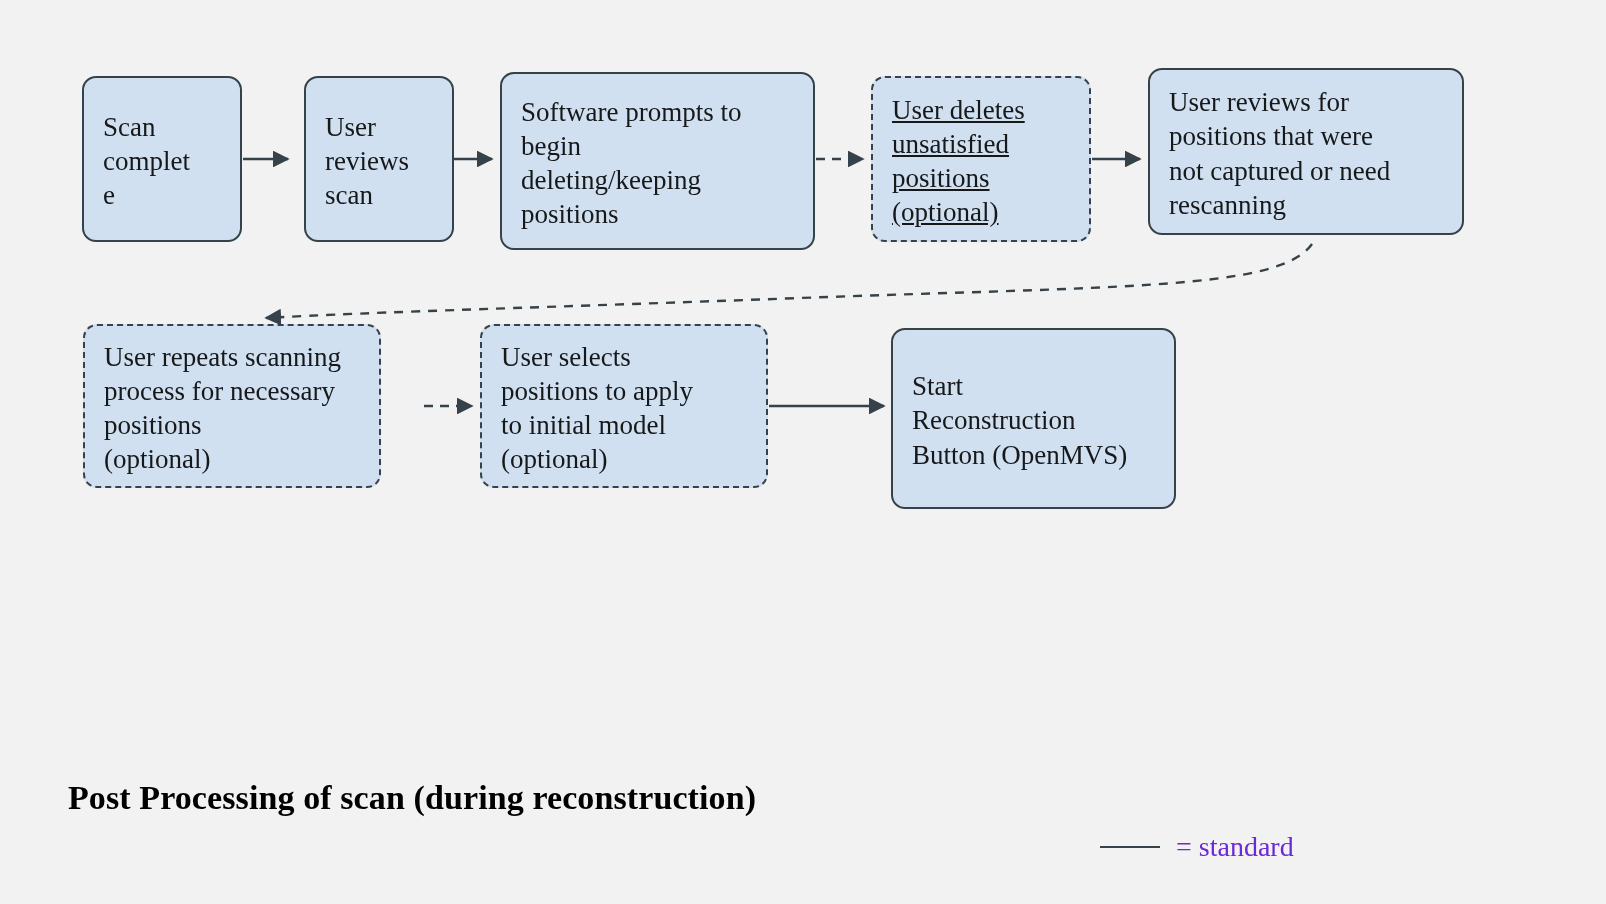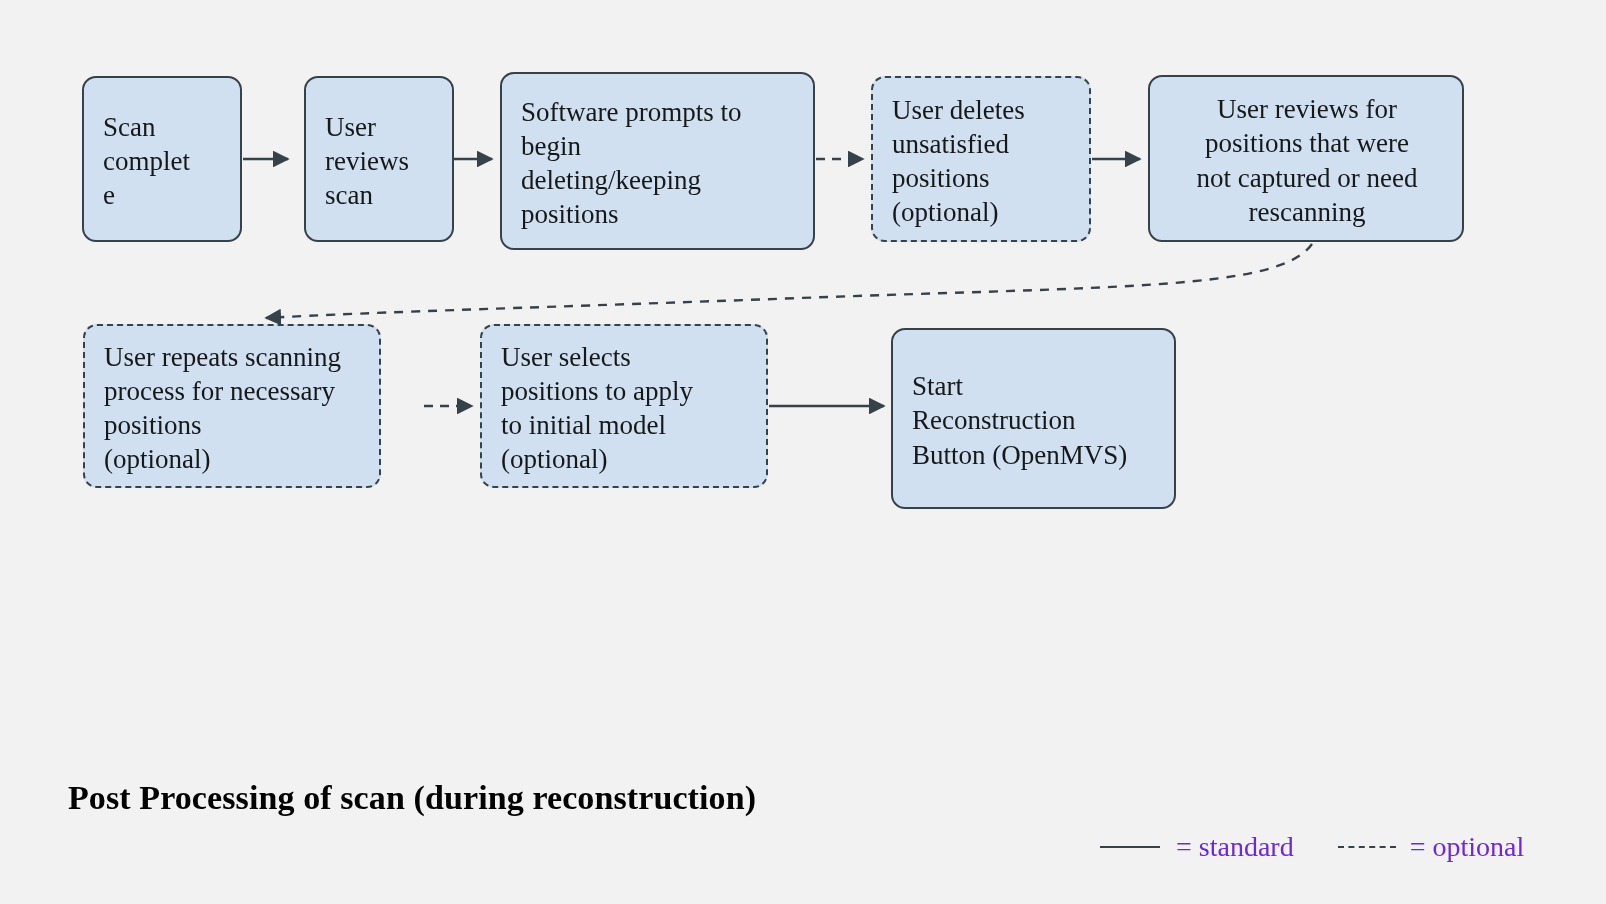--- a/index.html
+++ b/index.html
@@ -48,22 +48,22 @@
   .node .label {
     display: block;
     width: 100%;
     white-space: pre-line;
   }
 
   
   #n-scan-complete      { left: 82px;   top: 76px;  width: 160px; height: 166px; }
   #n-user-reviews-scan  { left: 304px;  top: 76px;  width: 150px; height: 166px; }
   #n-software-prompts   { left: 500px;  top: 72px;  width: 315px; height: 178px; }
-  #n-user-deletes       { left: 871px;  top: 76px;  width: 220px; height: 166px; }
-  #n-user-reviews-pos   { left: 1148px; top: 75px;  width: 316px; height: 167px; text-align: center; }
+  #n-user-deletes       { left: 871px;  top: 76px;  width: 220px; height: 166px; text-decoration: underline; }
+  #n-user-reviews-pos   { left: 1148px; top: 68px;  width: 316px; height: 167px; }
 
   
   #n-user-repeats       { left: 83px;   top: 324px; width: 298px; height: 164px; }
   #n-user-selects       { left: 480px;  top: 324px; width: 288px; height: 164px; }
   #n-start-recon        { left: 891px;  top: 328px; width: 285px; height: 181px; }
 
   
   #title {
     position: absolute;
     left: 68px;
@@ -193,17 +193,13 @@
 </div>
 
 <div id="title">Post Processing of scan (during reconstruction)</div>
 
 <div id="legend">
   <div class="legend-item">
     <span class="legend-swatch"></span>
     <span class="legend-text">= standard</span>
   </div>
   <div class="legend-gap"></div>
-  <div class="legend-item">
-    <span class="legend-swatch dashed"></span>
-    <span class="legend-text">= optional</span>
-  </div>
 </div>
 
 </body></html>

